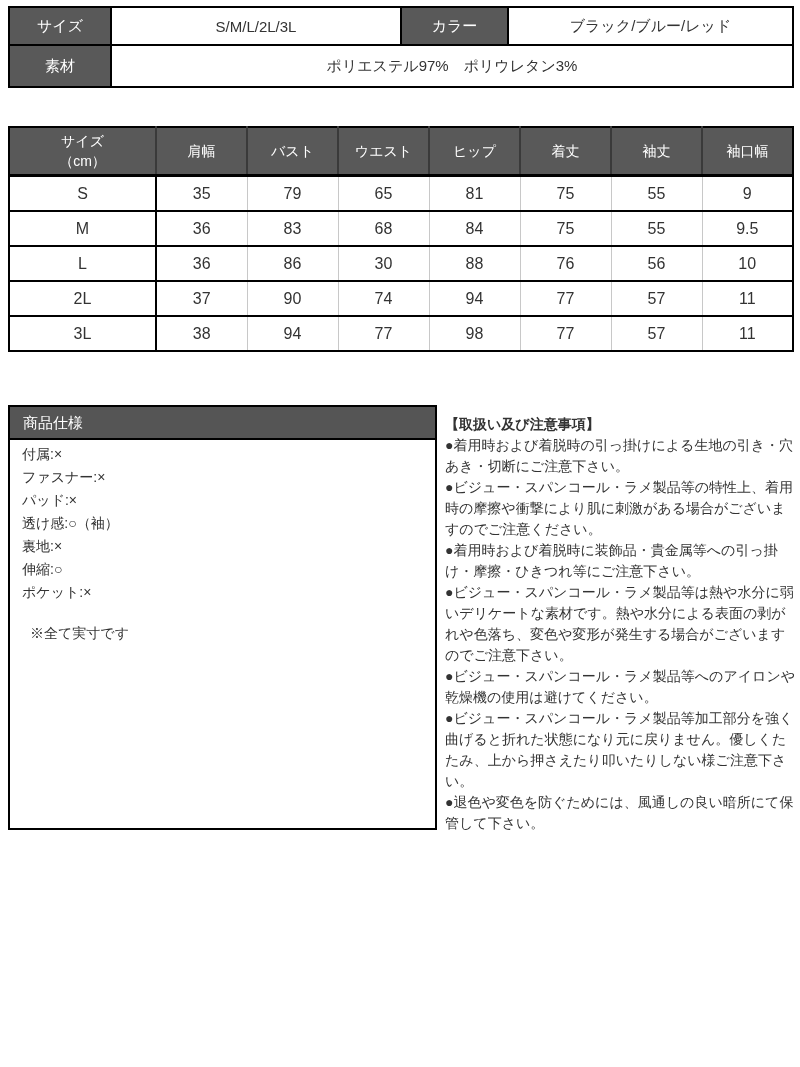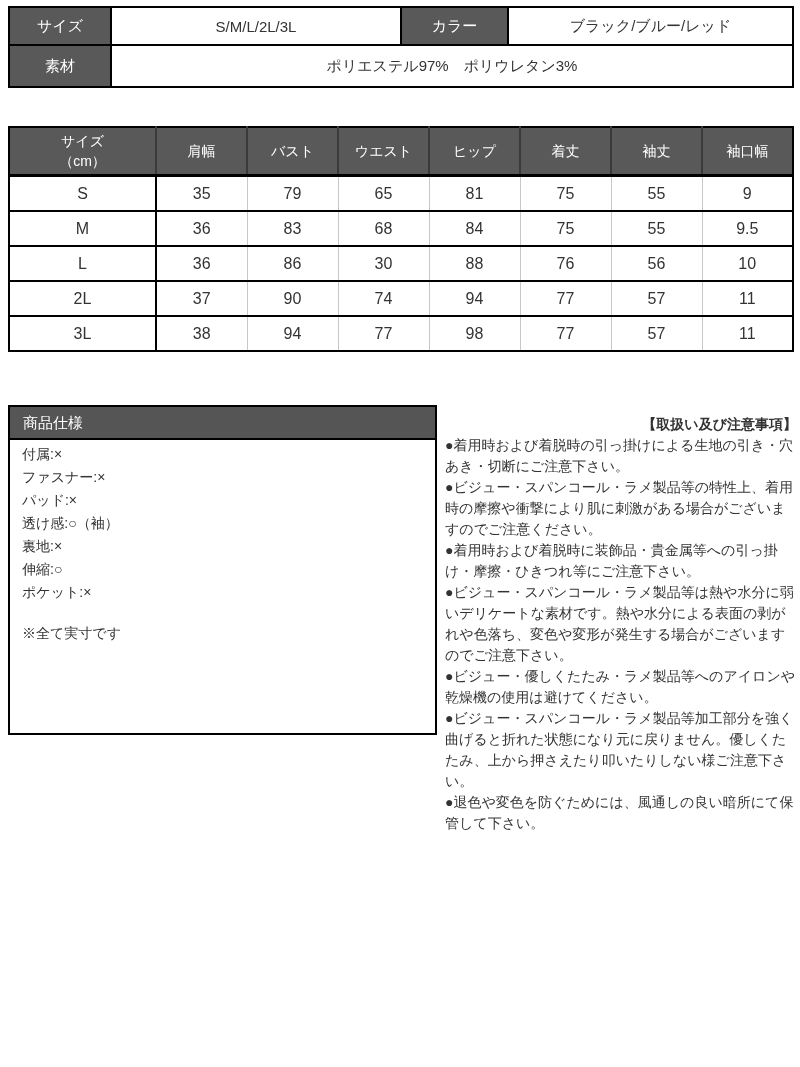--- a/index.html
+++ b/index.html
@@ -52,44 +52,44 @@
     border-right:1px solid #c8c8c8;
     background:#ffffff;
   }
   .size-table td.col0{border-right:2px solid #000000;}
   .size-table td:last-child{border-right:none;}
   .size-table tr:last-child td{border-bottom:none;margin-left:28px;}
 
   
   .spec-box{
     position:absolute;left:8px;top:405px;
-    width:429px;height:330px;
+    width:429px;height:425px;
     box-sizing:border-box;
     border:2px solid #000000;
     background:#ffffff;
   }
   .spec-header{
     background:#555555;color:#ffffff;
     font-size:15px;
     height:31px;line-height:31px;
     padding-left:13px;
     border-bottom:2px solid #000000;
   }
   .spec-content{padding:3px 12px 0 12px;font-size:14px;}
   .spec-item{line-height:23px;}
-  .spec-note{padding:18px 12px 0 12px;font-size:14px;line-height:23px;}
+  .spec-note{padding:18px 12px 0 12px;font-size:14px;line-height:23px;margin-left:8px;}
 
   
   .notes{
     position:absolute;left:445px;top:414px;
     width:352px;
     font-size:14px;line-height:21px;color:#333333;
     word-break:break-all;overflow-wrap:break-word;
   }
-  .notes-title{font-weight:bold;text-align:right;}
+  .notes-title{font-weight:bold;}
   .note-par{margin:0;}
 </style>
 </head>
 <body>
 
 <div>
 
   <table class="info-table">
     <colgroup>
       <col style="width:102px">
@@ -205,19 +205,19 @@
     <div class="spec-note">※全て実寸です</div>
   </div>
 
   <div class="notes">
     <div class="notes-title">【取扱い及び注意事項】</div>
     <div id="notes-items">
         <p class="note-par">●着用時および着脱時の引っ掛けによる生地の引き・穴あき・切断にご注意下さい。</p>
         <p class="note-par">●ビジュー・スパンコール・ラメ製品等の特性上、着用時の摩擦や衝撃により肌に刺激がある場合がございますのでご注意ください。</p>
         <p class="note-par">●着用時および着脱時に装飾品・貴金属等への引っ掛け・摩擦・ひきつれ等にご注意下さい。</p>
         <p class="note-par">●ビジュー・スパンコール・ラメ製品等は熱や水分に弱いデリケートな素材です。熱や水分による表面の剥がれや色落ち、変色や変形が発生する場合がございますのでご注意下さい。</p>
-        <p class="note-par">●ビジュー・優しくたたみ・ラメ製品等へのアイロンや乾燥機の使用は避けてください。</p>
+        <p class="note-par">●ビジュー・スパンコール・ラメ製品等へのアイロンや乾燥機の使用は避けてください。</p>
         <p class="note-par">●ビジュー・スパンコール・ラメ製品等加工部分を強く曲げると折れた状態になり元に戻りません。優しくたたみ、上から押さえたり叩いたりしない様ご注意下さい。</p>
         <p class="note-par">●退色や変色を防ぐためには、風通しの良い暗所にて保管して下さい。</p>
       </div>
   </div>
 
 </div>
 
 </body></html>

